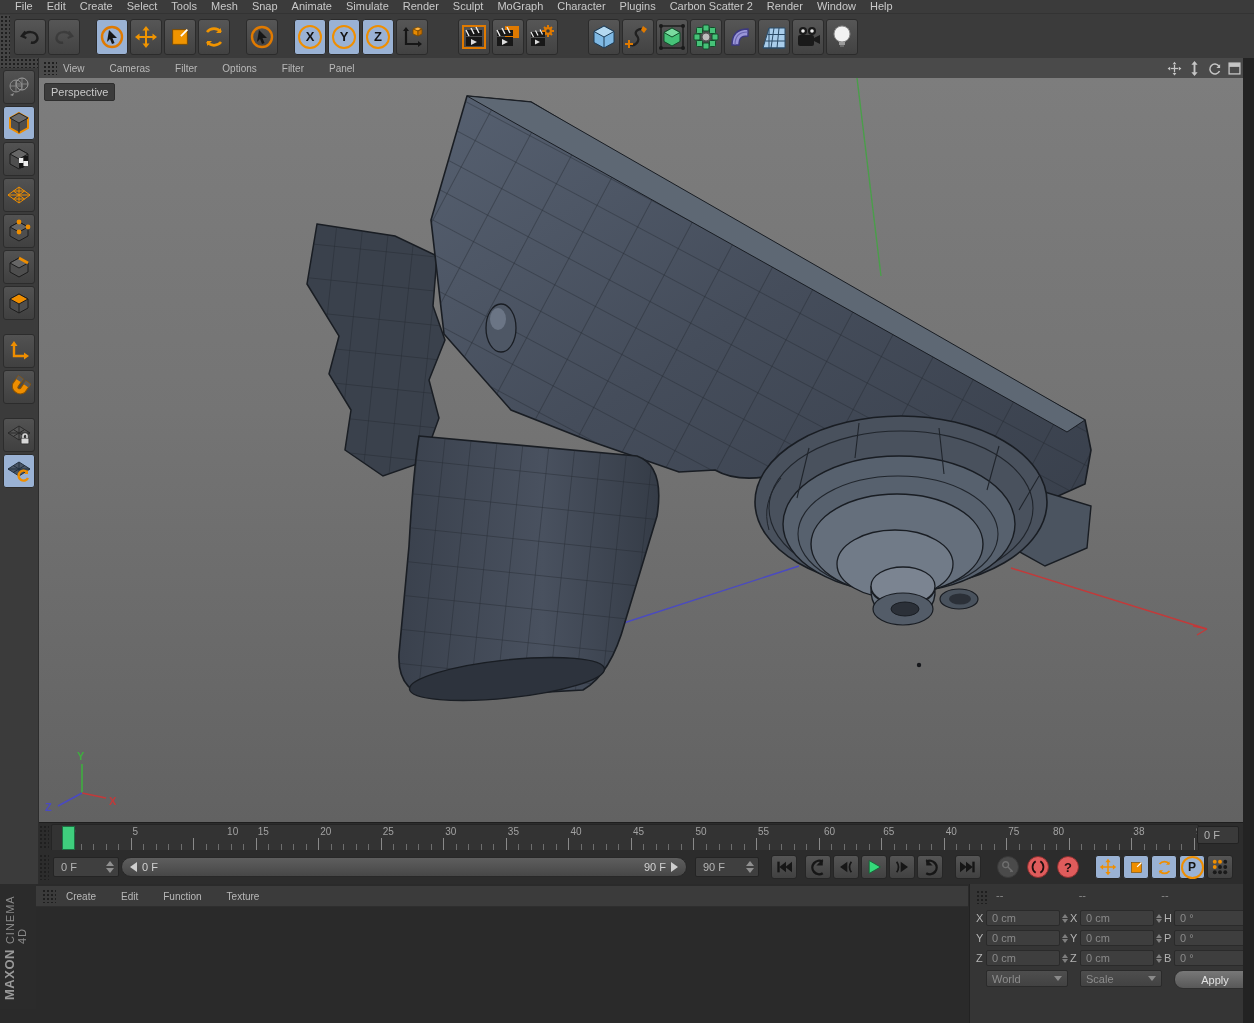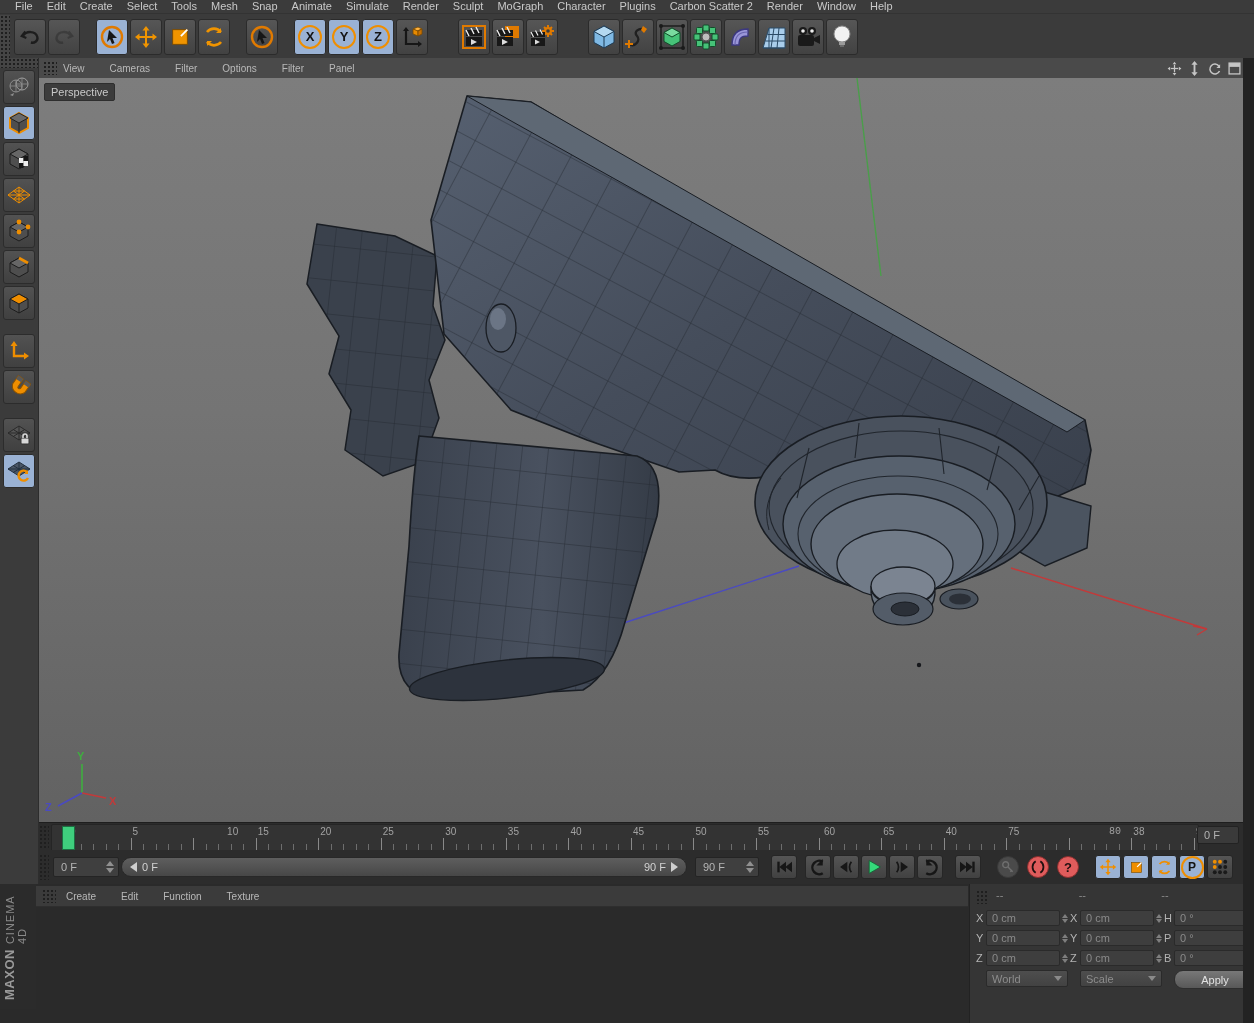--- a/index.html
+++ b/index.html
@@ -546,21 +546,21 @@
           <span class="tick-label" style="left: 393.3px;">30</span>
           <span class="tick-label" style="left: 455.85px;">35</span>
           <span class="tick-label" style="left: 518.4px;">40</span>
           <span class="tick-label" style="left: 580.95px;">45</span>
           <span class="tick-label" style="left: 643.5px;">50</span>
           <span class="tick-label" style="left: 706.05px;">55</span>
           <span class="tick-label" style="left: 735px; padding-left: 37px;">60</span>
           <span class="tick-label" style="left: 831.15px;">65</span>
           <span class="tick-label" style="left: 893.7px;">40</span>
           <span class="tick-label" style="left: 956.25px;">75</span>
-          <span class="tick-label" style="left: 1057px; font-family: Liberation Mono, monospace;">80</span>
+          <span class="tick-label" style="left: 1001px;">80</span>
           <span class="tick-label" style="left: 1081.35px;">38</span>
           <span class="tick-label" style="left: 1143.9px;">90</span>
         </div>
       <div id="playhead"></div>
     </div>
     <div id="framebox">0 F</div>
   </div>
 
   <div id="transport">
     <div class="lgrip grip"></div>

